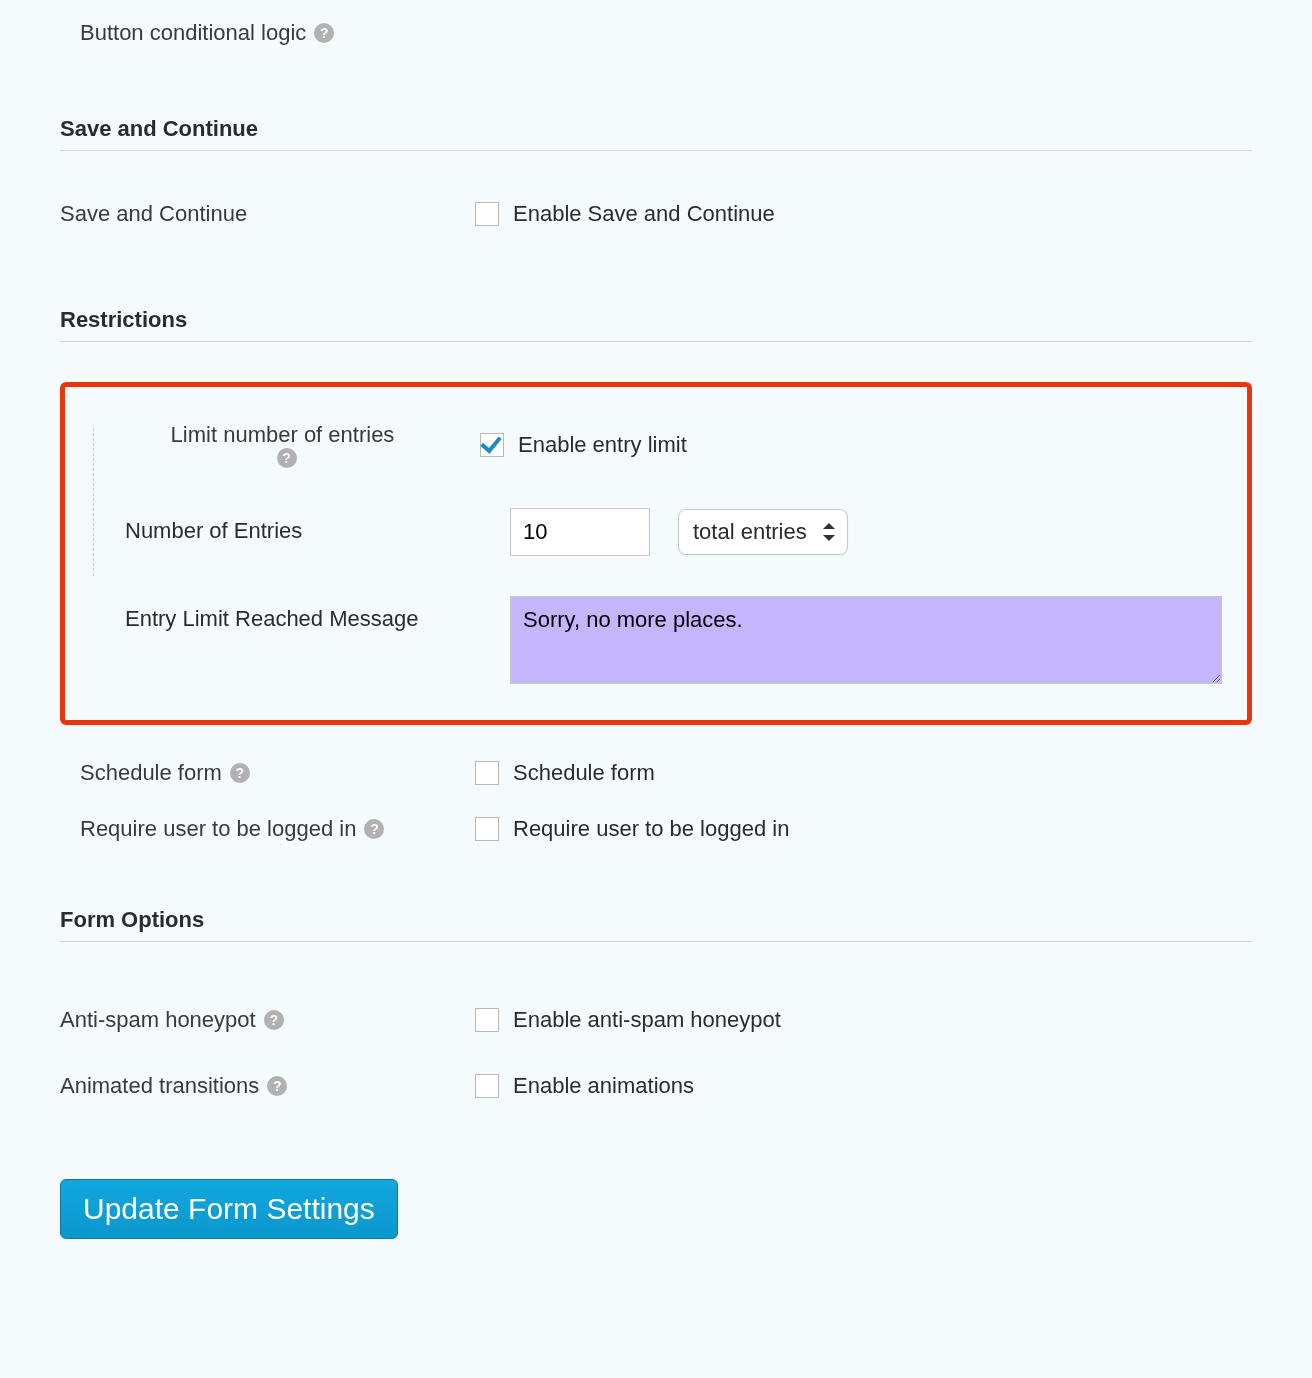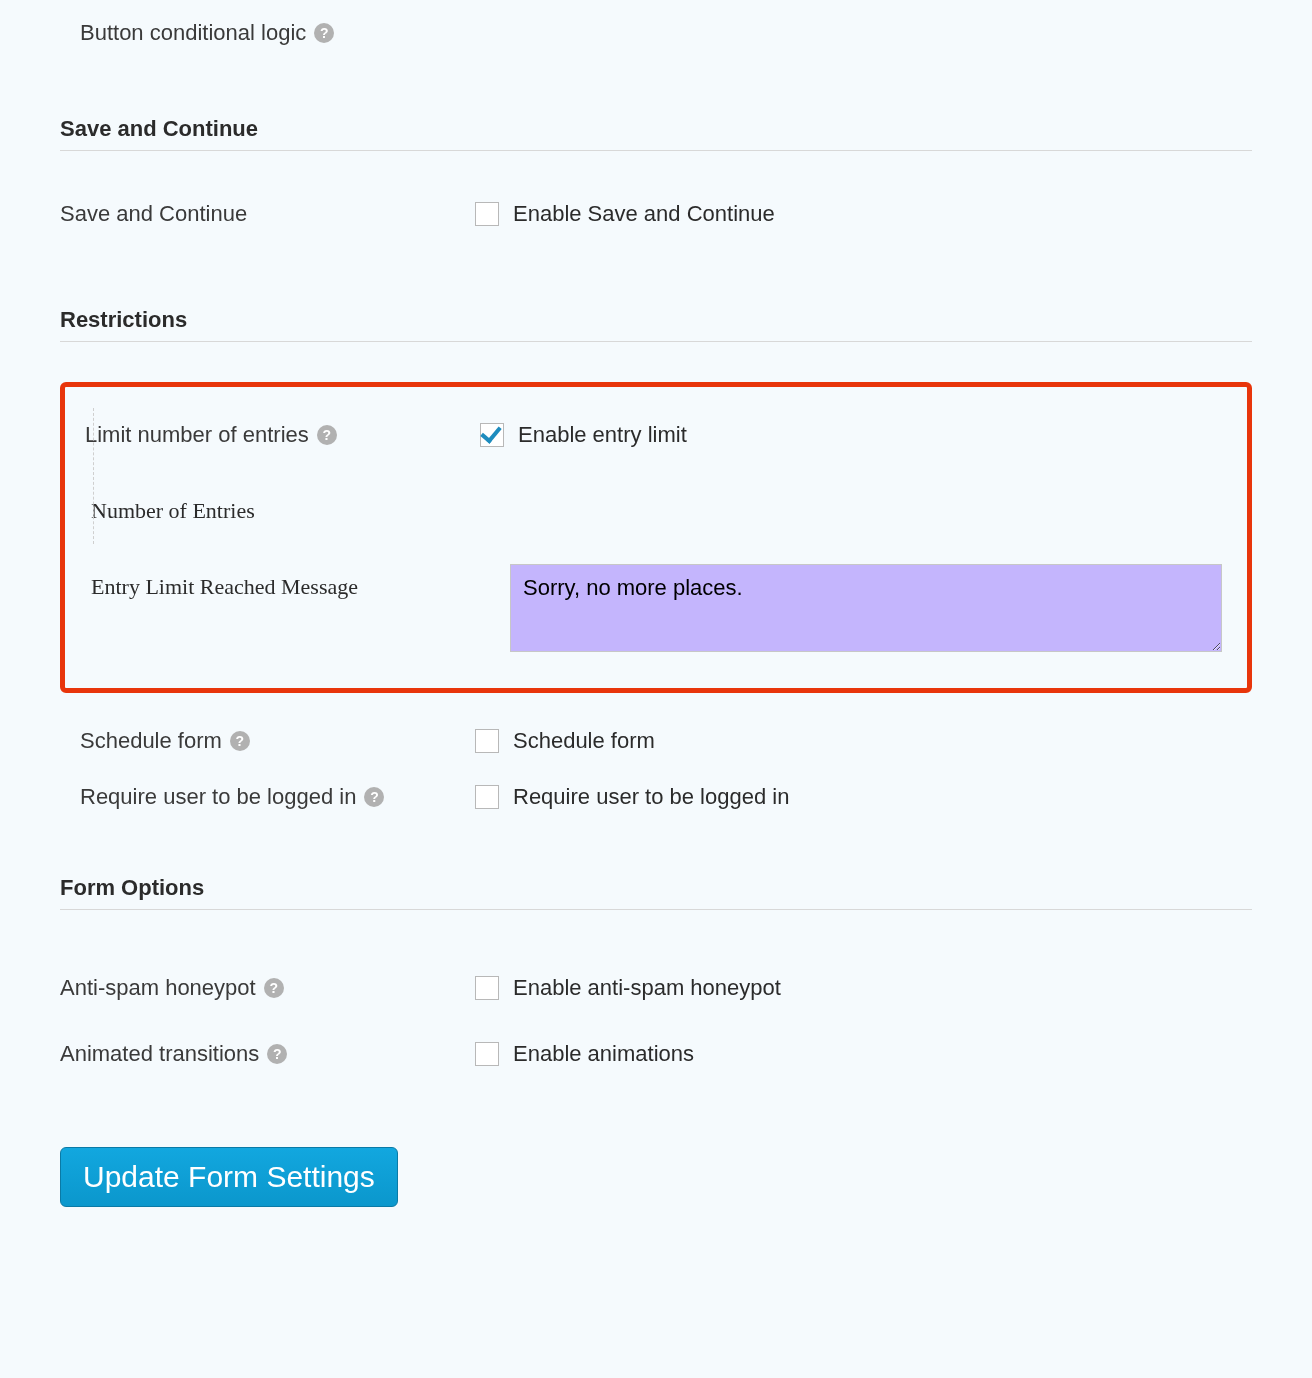--- a/index.html
+++ b/index.html
@@ -81,24 +81,23 @@
     margin-top: 40px;
     padding: 25px 0 20px 0;
     position: relative;
   }
   .sub-row {
     display: flex;
     padding: 10px 0;
   }
   .sub-label-col {
     flex: 0 0 445px;
-    padding-left: 26px;
+    padding-left: 60px;
     padding-top: 10px;
     position: relative;
-    font-family: Liberation Serif, serif;
   }
   .sub-value-col {
     flex: 1;
     padding-right: 25px;
   }
   .v-dotted {
     position: absolute;
     left: 28px;
     top: -80px;
     bottom: -20px;
@@ -193,34 +192,41 @@
         <span>Enable Save and Continue</span>
       </div>
     </div>
   </div>
 
   
   <div class="sec-heading" style="">Restrictions</div>
 
   <div class="highlight-box">
     <div class="row" style="padding-left:20px;">
-      <div class="label-col" style="flex-basis:395px;">
+      <div class="label-col" style="flex-basis:395px;flex-direction:column;">
         <span>Limit number of entries</span>
         <span class="help-icon">?</span>
       </div>
       <div class="value-col">
         <span class="checkbox checked"></span>
         <span>Enable entry limit</span>
       </div>
     </div>
 
     <div class="sub-row" style="margin-top:20px;">
       <div class="sub-label-col">
         <span class="v-dotted"></span>
         <span>Number of Entries</span>
+      </div>
+      <div class="sub-value-col" style="display:flex;align-items:center;">
+        <input class="text-input" type="text" value="10" style="">
+        <div class="select-wrap">
+          <span>total entries</span>
+          <span class="select-arrows"></span>
+        </div>
       </div>
     </div>
 
     <div class="sub-row" style="margin-top:20px;">
       <div class="sub-label-col">
         <span>Entry Limit Reached Message</span>
       </div>
       <div class="sub-value-col">
         <textarea class="textarea" style="">Sorry, no more places.</textarea>
       </div>

